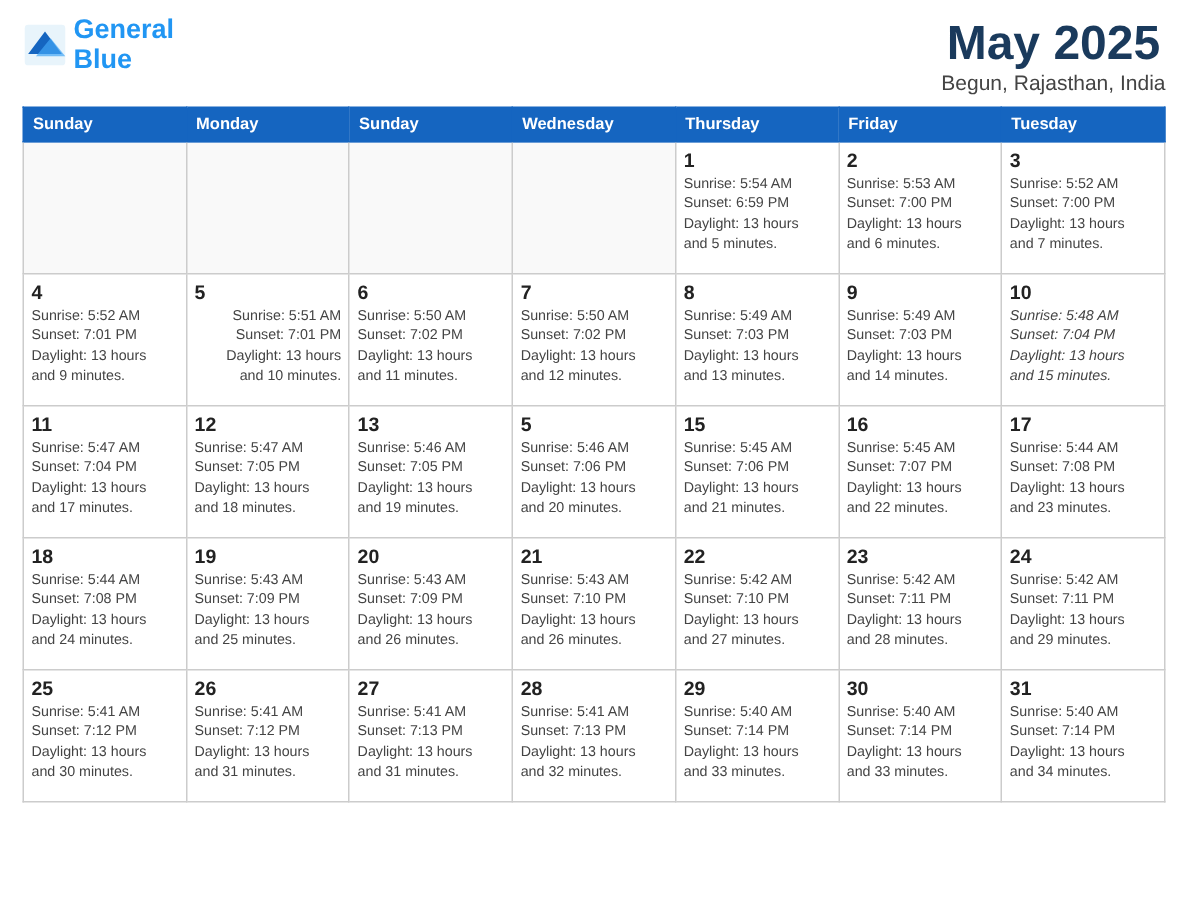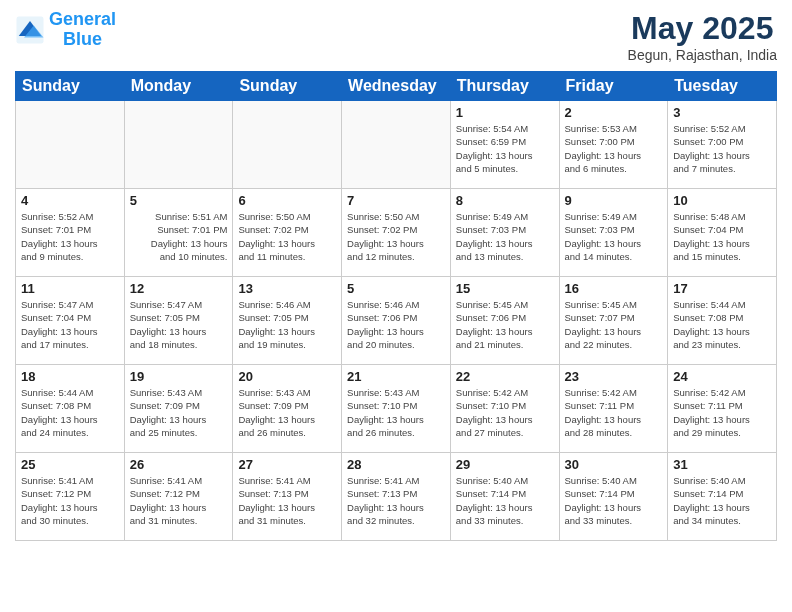--- a/index.html
+++ b/index.html
@@ -16,21 +16,20 @@
     .header {
       display: flex;
       justify-content: space-between;
       align-items: flex-start;
       margin-bottom: 8px;
     }
     .logo {
       display: flex;
       align-items: center;
       gap: 4px;
-      text-align: center;
     }
     .logo-text {
       font-size: 18px;
       font-weight: bold;
       color: #1a3a5c;
       line-height: 1.1;
     }
     .logo-text span {
       color: #2196F3;
     }
@@ -54,21 +53,21 @@
     .calendar-table {
       width: 100%;
       border-collapse: collapse;
       table-layout: fixed;
     }
     .calendar-table th {
       background-color: #1565C0;
       color: #fff;
       text-align: left;
       padding: 5px 6px;
-      font-size: 16px;
+      font-size: 11px;
       font-weight: bold;
       border: 1px solid #1565C0;
     }
     .calendar-table td {
       vertical-align: top;
       border: 1px solid #ccc;
       padding: 4px 5px;
       font-size: 10px;
       color: #333;
       height: 88px;
@@ -190,21 +189,21 @@
           </td>
           <td>
             <span class="day-number">9</span>
             <div class="day-info" style="white-space: pre-line;">Sunrise: 5:49 AM
 Sunset: 7:03 PM
 Daylight: 13 hours
 and 14 minutes.</div>
           </td>
           <td>
             <span class="day-number">10</span>
-            <div class="day-info" style="white-space: pre-line;">Sunrise: 5:48 AM
+            <div class="day-info" style="white-space: pre-line; font-style: italic;">Sunrise: 5:48 AM
 Sunset: 7:04 PM
 Daylight: 13 hours
 and 15 minutes.</div>
           </td>
         </tr>
         <tr>
           <td>
             <span class="day-number">11</span>
             <div class="day-info" style="white-space: pre-line;">Sunrise: 5:47 AM
 Sunset: 7:04 PM

